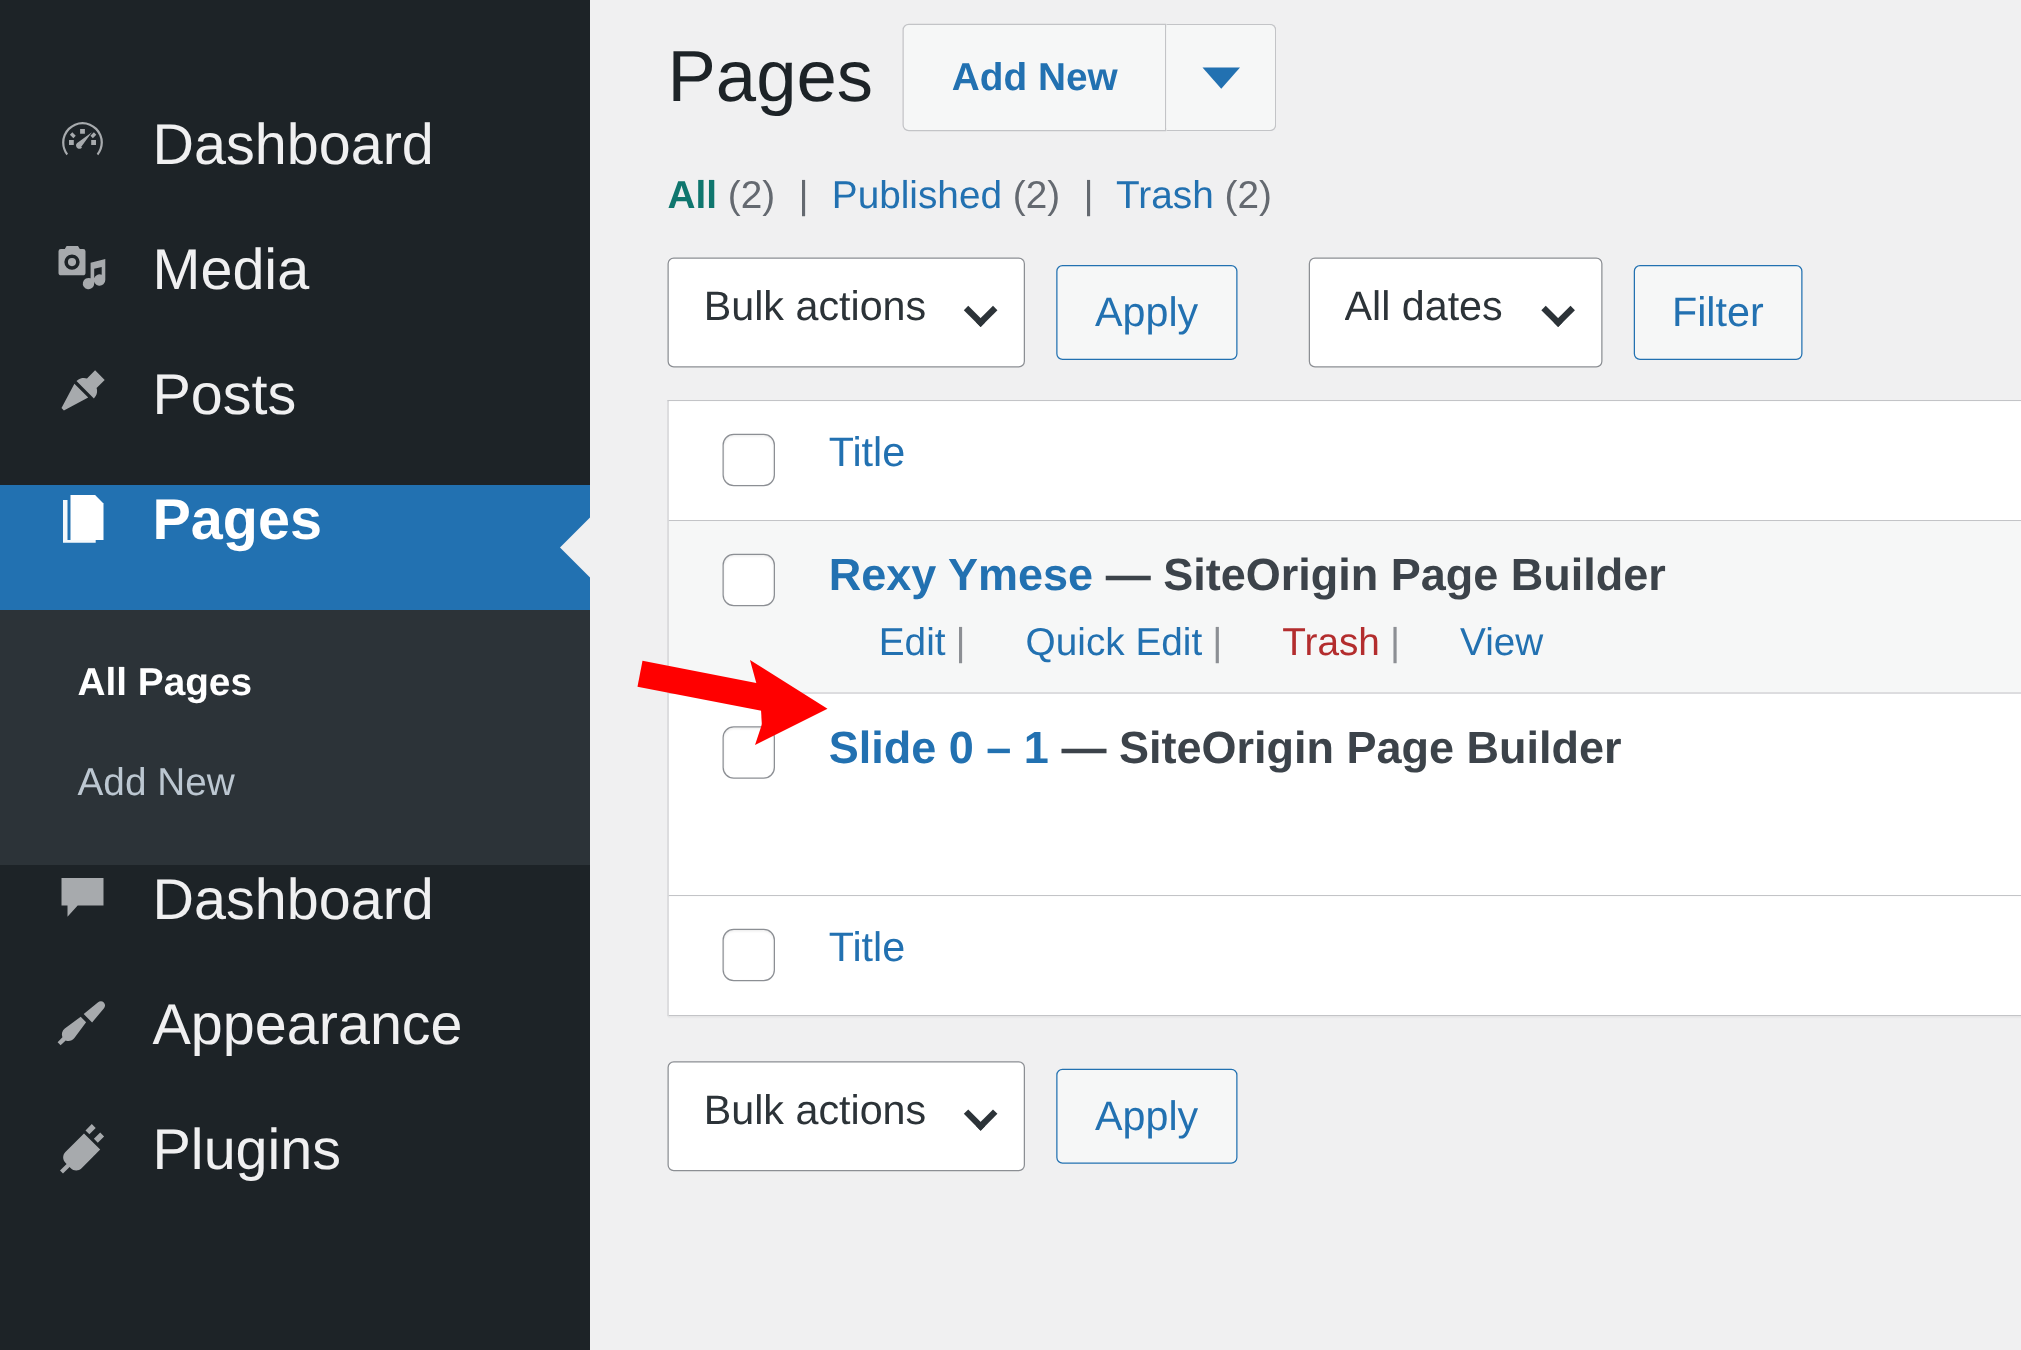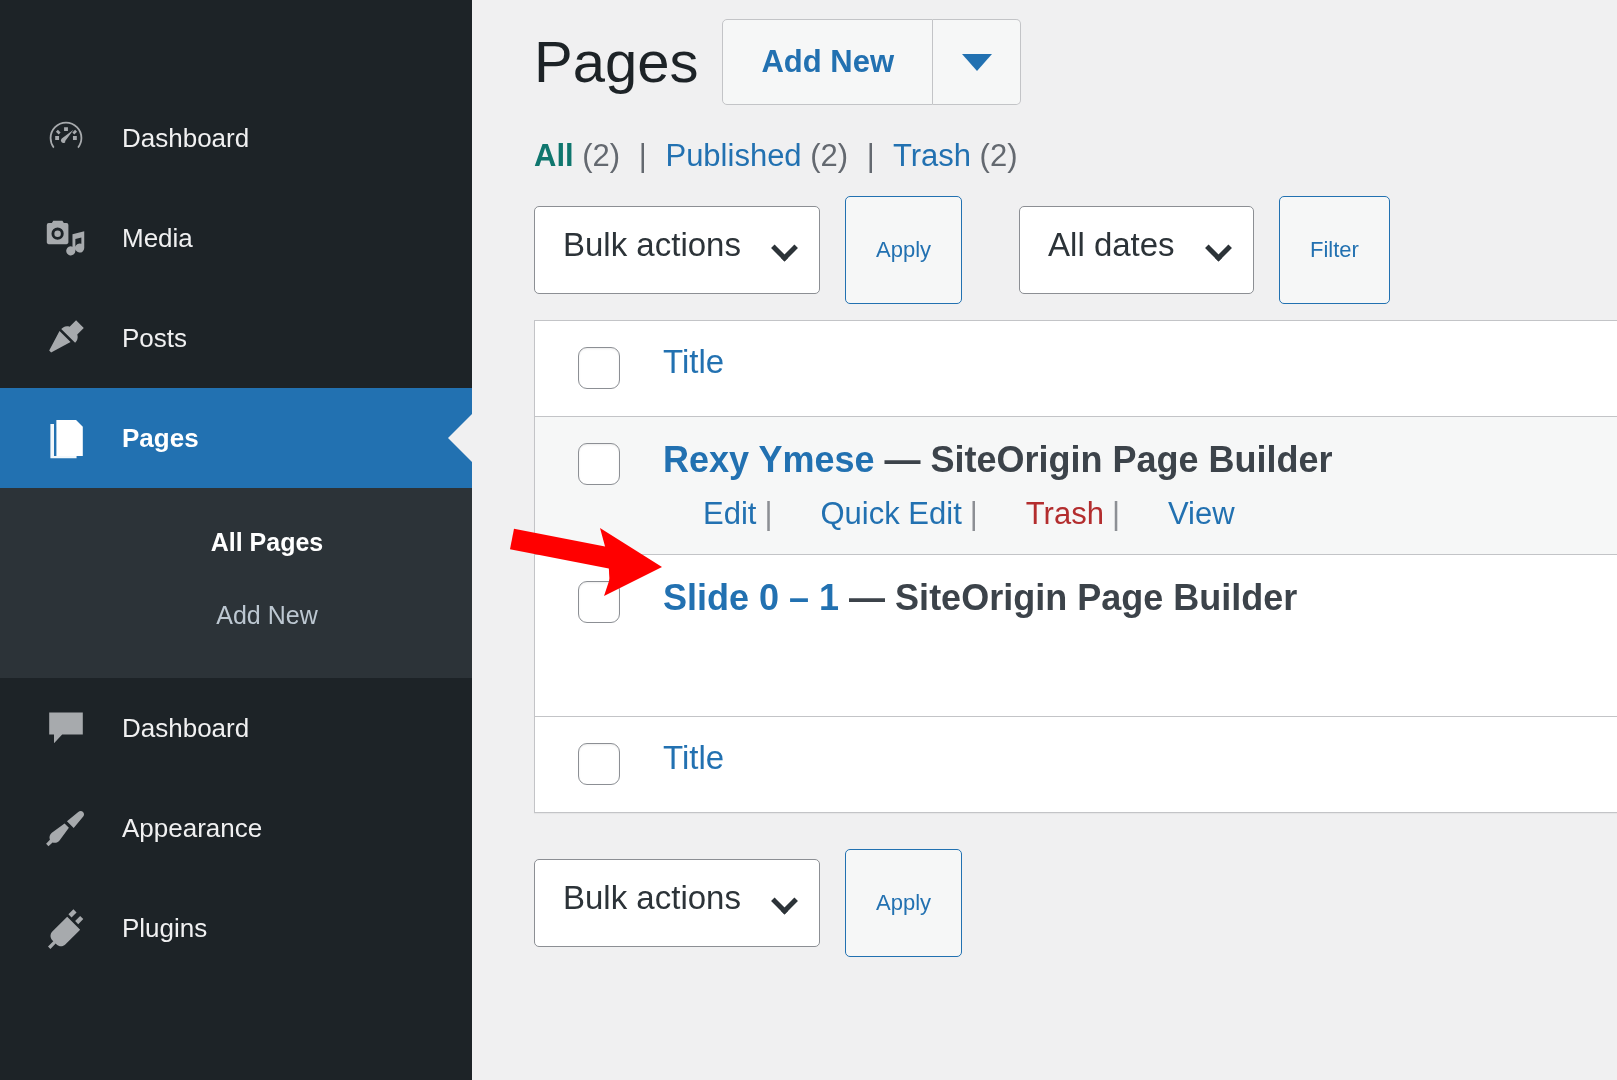--- a/index.html
+++ b/index.html
@@ -14,25 +14,25 @@
   
   .sidebar {
     width: 472px; min-width: 472px; height: 1080px;
     background: #1d2327;
     position: relative;
     overflow: hidden;
   }
   .menu-top-pad { height: 88px; }
   .menu-item {
     position: relative;
-    display: flex; align-items: center;
+    display: flex; align-items: flex-start;
     height: 100px;
     padding-left: 40px;
     color: #f0f0f1;
-    font-size: 26px;
+    font-size: 46px;
     font-weight: 400;
     white-space: nowrap;
   }
   .menu-item .mi-icon {
     width: 52px; min-width: 52px; height: 52px;
     margin-right: 30px;
     display: flex; align-items: center; justify-content: center;
   }
   .menu-item .mi-icon svg { display: block; }
   .menu-item.current {
@@ -50,24 +50,23 @@
     border-bottom: 24px solid transparent;
     border-right: 24px solid #f0f0f1;
   }
   .submenu {
     background: #2c3338;
     padding: 18px 0 26px 0;
   }
   .submenu-item {
     display: block;
     padding: 22px 0 22px 62px;
-    font-size: 25px;
+    font-size: 31px;
     color: #bcc7d1;
     white-space: nowrap;
-    text-align: center;
   }
   .submenu-item.current {
     color: #fff;
     font-weight: 700;
   }
 
   
   .main {
     flex: 1;
     height: 1080px;
@@ -155,22 +154,22 @@
     width: 19px; height: 19px;
     border-right: 5px solid #2c3338;
     border-bottom: 5px solid #2c3338;
     pointer-events: none;
   }
   .btn-secondary {
     background: #f6f7f7;
     border: 1px solid #2271b1;
     border-radius: 5px;
     color: #2271b1;
-    font-size: 22px;
-    height: 108px;
+    font-size: 33px;
+    height: 76px;
     padding: 0 30px;
     cursor: pointer;
     font-family: "Liberation Sans", sans-serif;
   }
 
   
   .wp-table {
     margin-top: 24px;
     width: 1160px;
     background: #fff;

